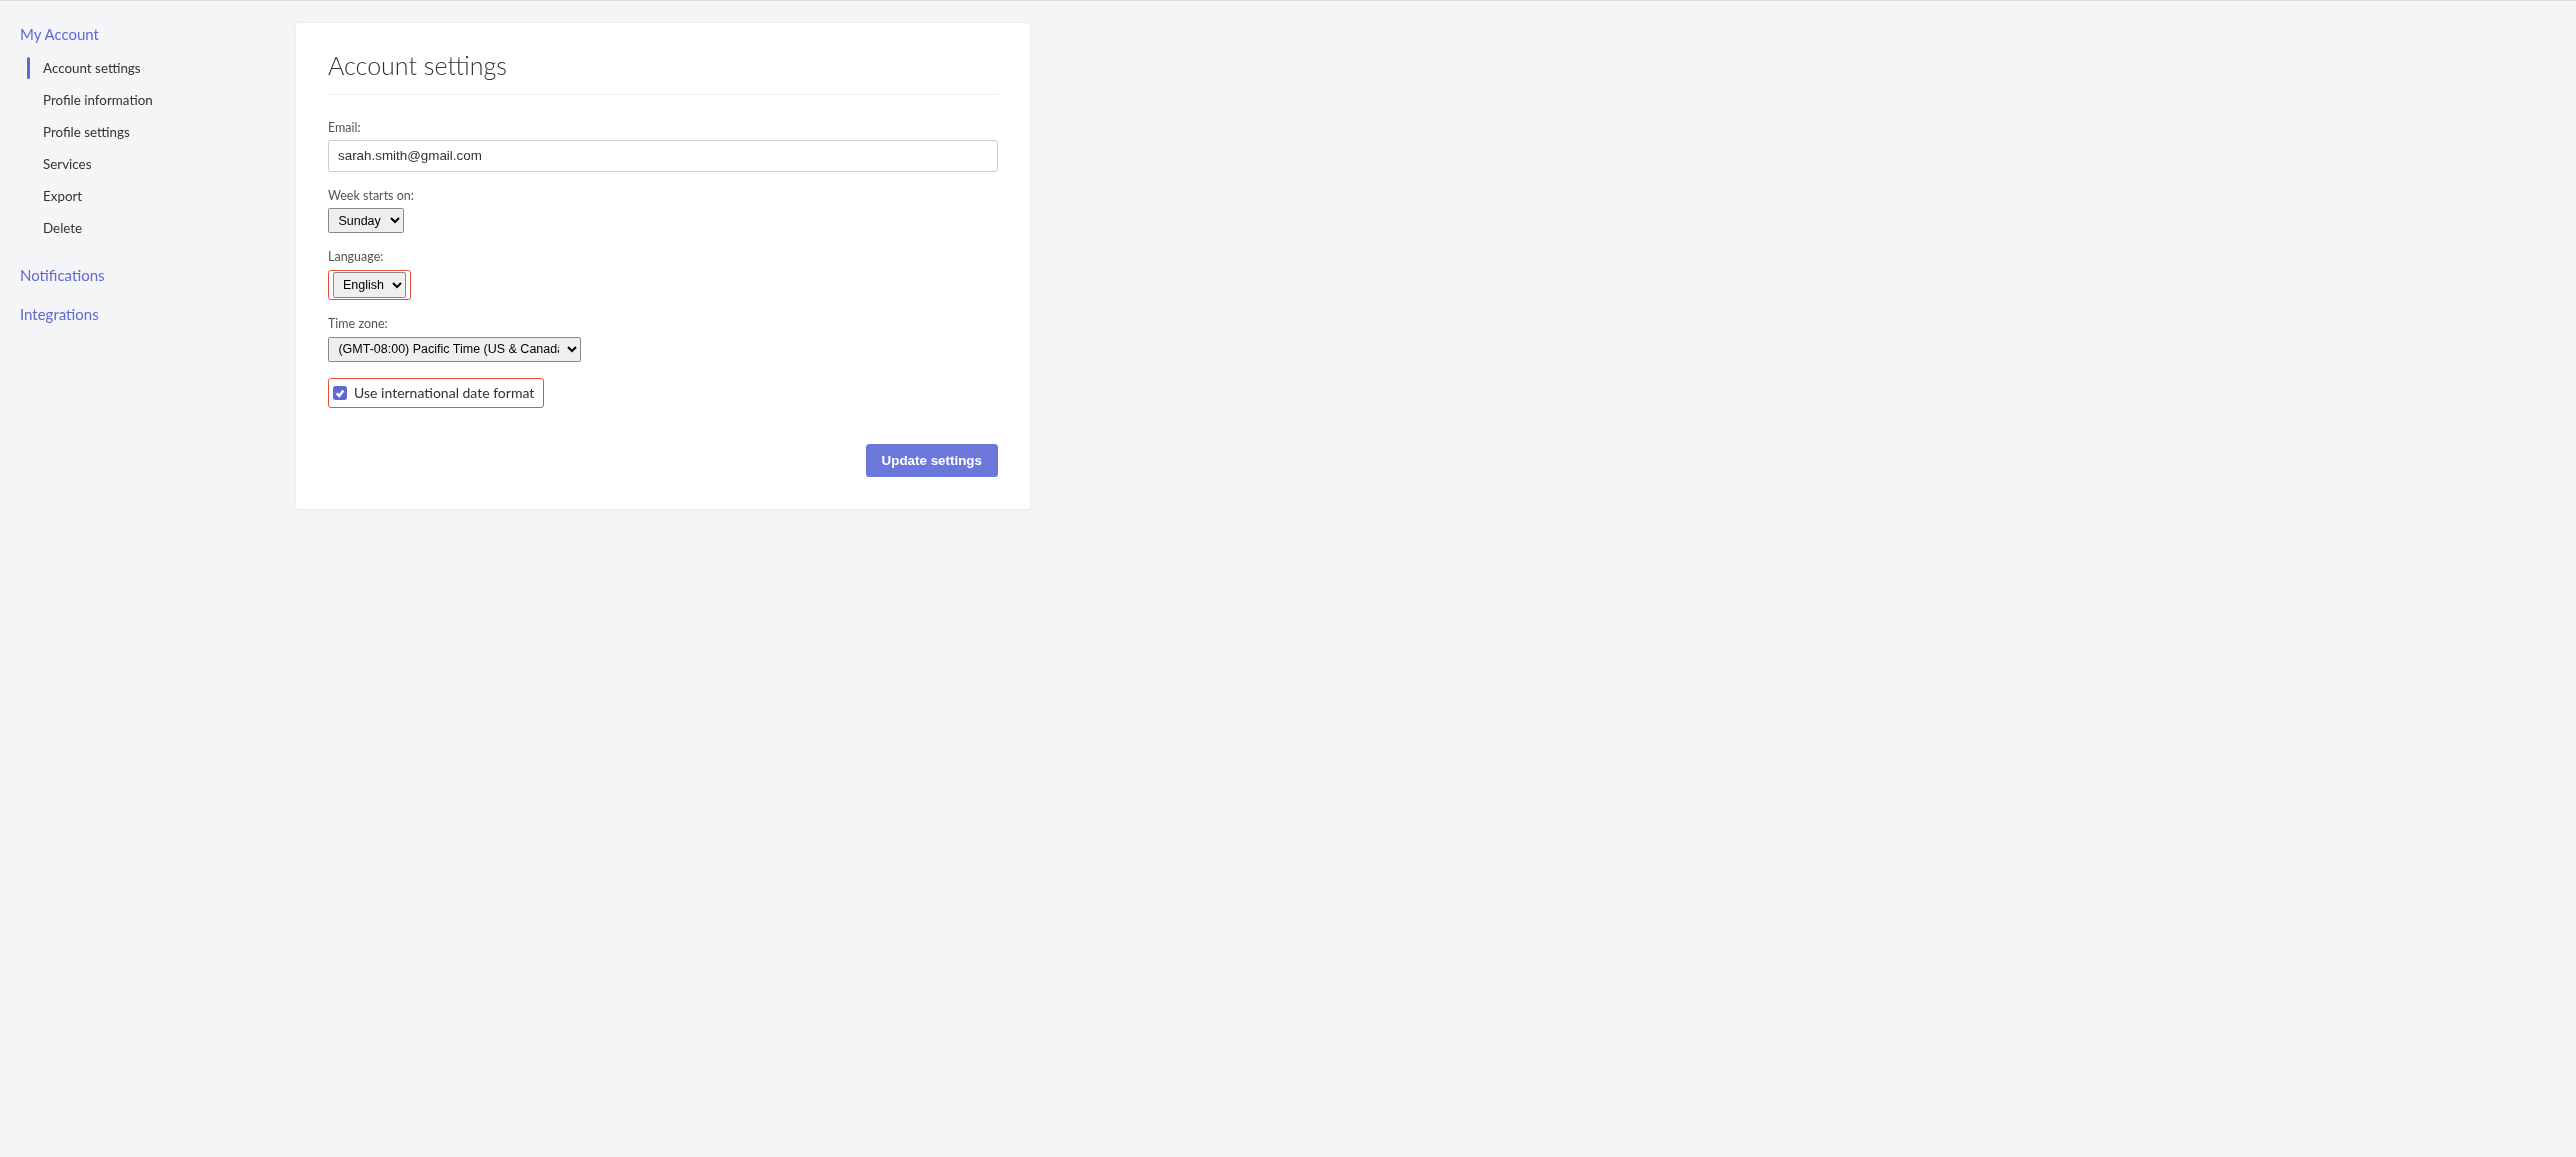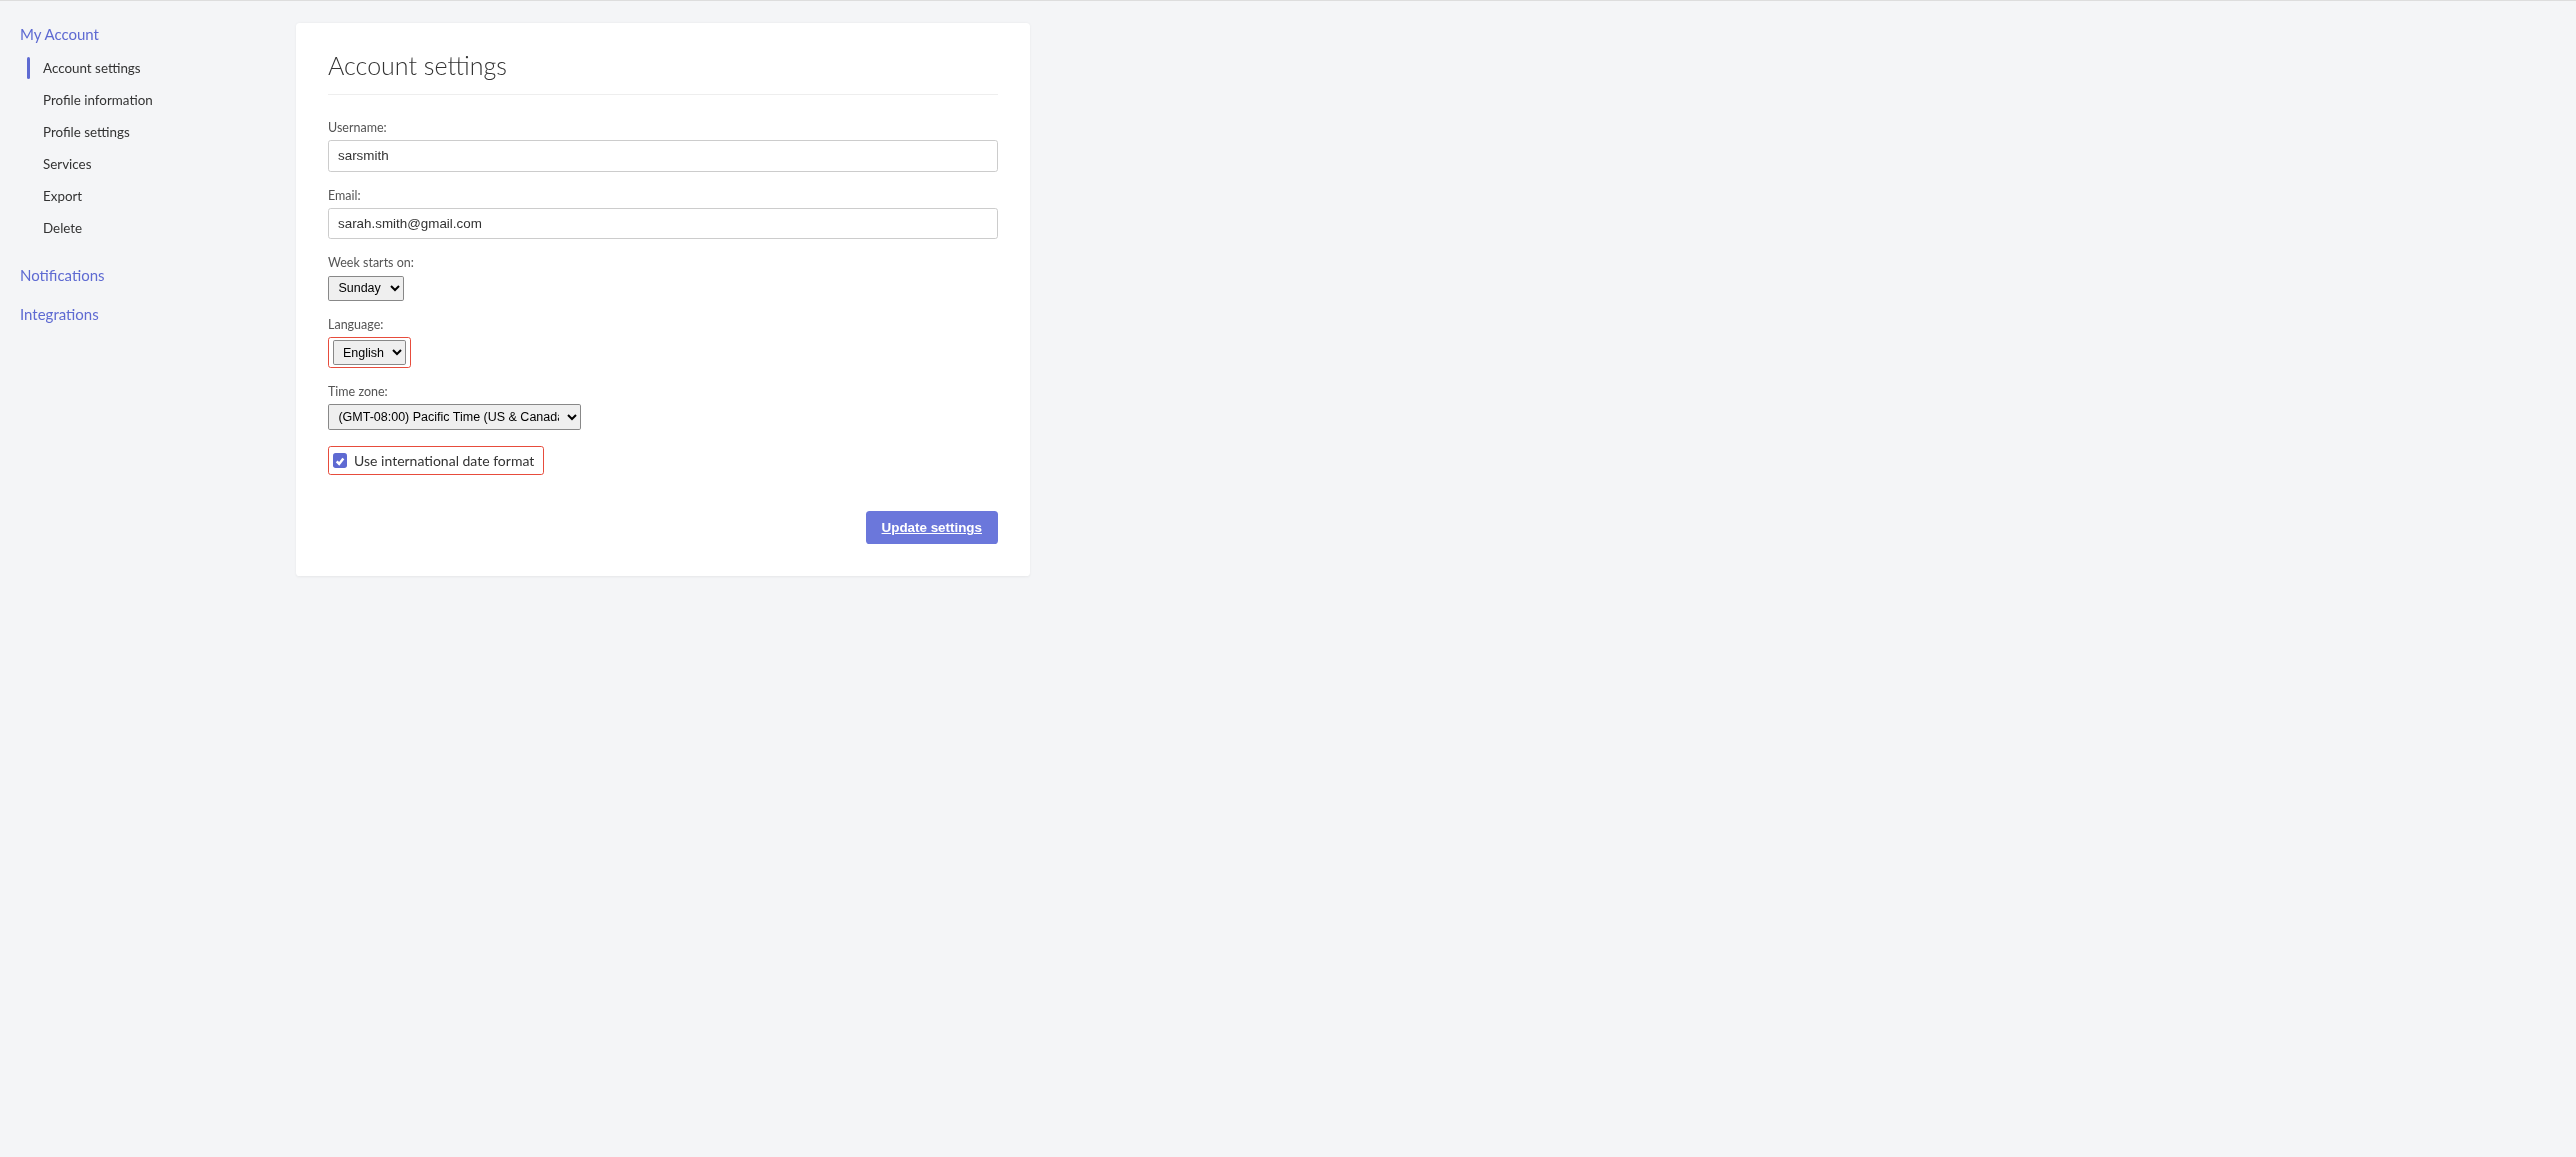--- a/index.html
+++ b/index.html
@@ -149,21 +149,20 @@
     }
     .btn-primary {
       background: #6b77db;
       color: #fff;
       border: none;
       padding: 9px 16px;
       border-radius: 3.6px;
       font-size: 13.4px;
       font-weight: 600;
       cursor: pointer;
-      text-decoration: underline;
     }
   </style>
 </head>
 <body>
 
 <div class="layout">
   <nav class="sidebar">
 
     <div class="section-title">My Account</div>
     <ul class="nav-list">
@@ -179,24 +178,20 @@
 
     <div class="section-title">Integrations</div>
 
   </nav>
 
   <main class="main">
     <div class="card">
       <h1>Account settings</h1>
       <hr class="divider">
 
-      <div class="form-group">
-        <label class="form-label">Username:</label>
-        <input type="text" class="text-input" value="sarsmith" style="">
-      </div>
 
       <div class="form-group">
         <label class="form-label">Email:</label>
         <input type="text" class="text-input" value="sarah.smith@gmail.com" style="">
       </div>
 
       <div class="form-group">
         <label class="form-label">Week starts on:</label>
         <select class="select-input">
           <option>Sunday</option>

